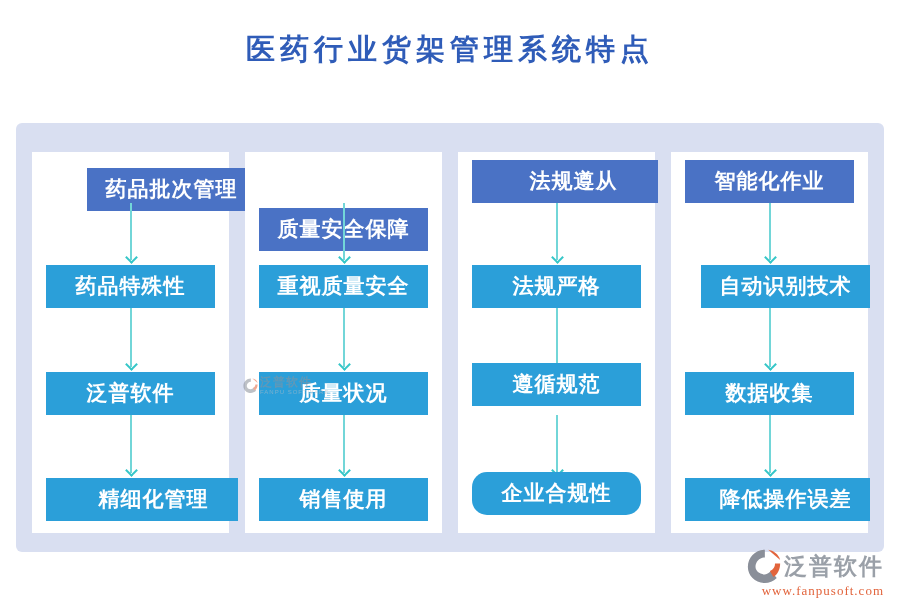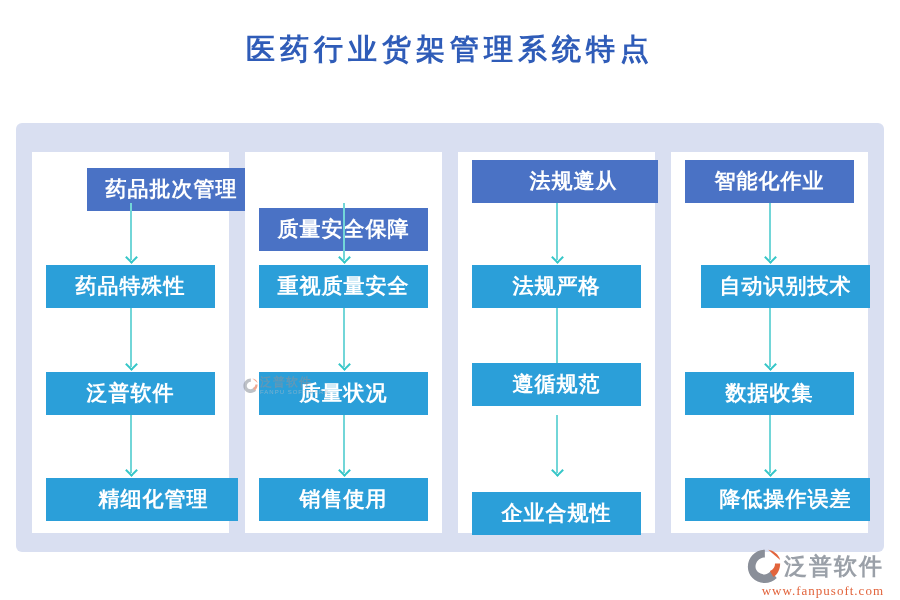--- a/index.html
+++ b/index.html
@@ -129,21 +129,21 @@
         <div class="flow-box secondary" style="top: 113px;">法规严格</div>
         <div class="flow-arrow" style="top: 156px; height: 62px;">
           <i class="line"></i>
           <i class="chev"></i>
         </div>
         <div class="flow-box secondary" style="top: 211px;">遵循规范</div>
         <div class="flow-arrow" style="top: 263px; height: 61px;">
           <i class="line"></i>
           <i class="chev"></i>
         </div>
-        <div class="flow-box secondary" style="top: 340px;">企业合规性</div>
+        <div class="flow-box secondary" style="top: 320px; border-radius: 15px;">企业合规性</div>
       </div>
       <div class="column c4">
         <div class="flow-box primary" style="top: 8px;">智能化作业</div>
         <div class="flow-arrow" style="top: 51px; height: 60px;">
           <i class="line"></i>
           <i class="chev"></i>
         </div>
         <div class="flow-box secondary" style="top: 113px; margin-left: 16px;">自动识别技术</div>
         <div class="flow-arrow" style="top: 156px; height: 62px;">
           <i class="line"></i>

